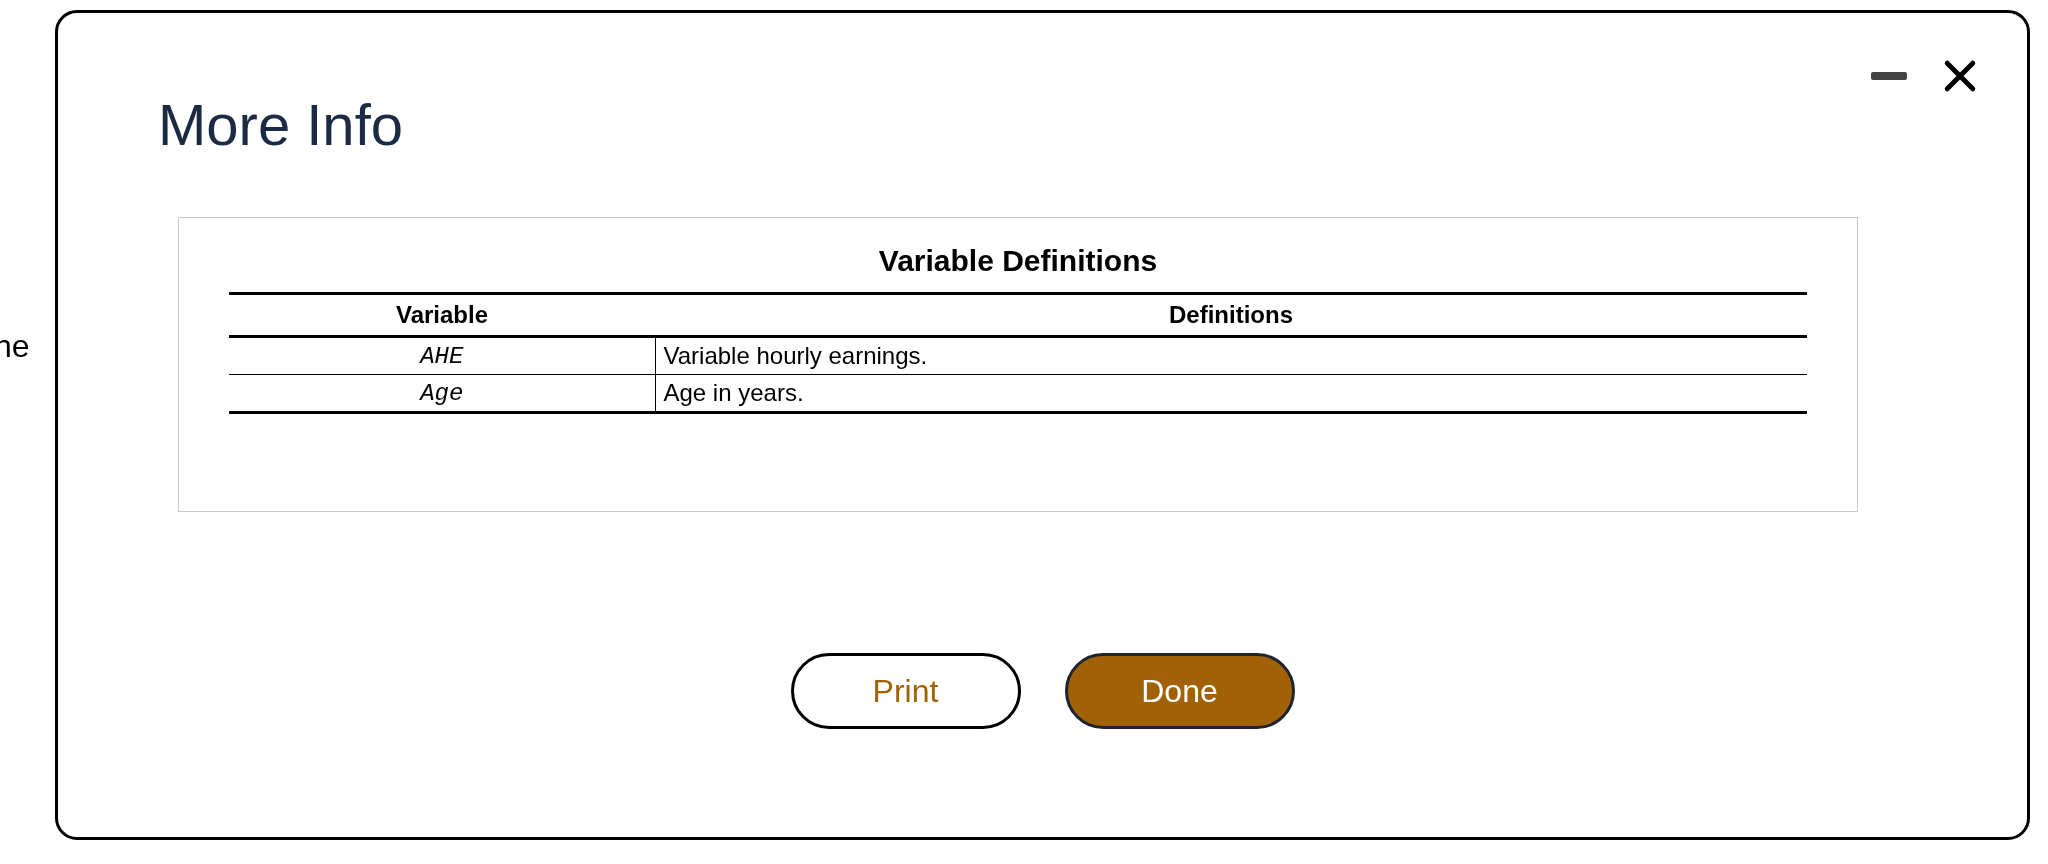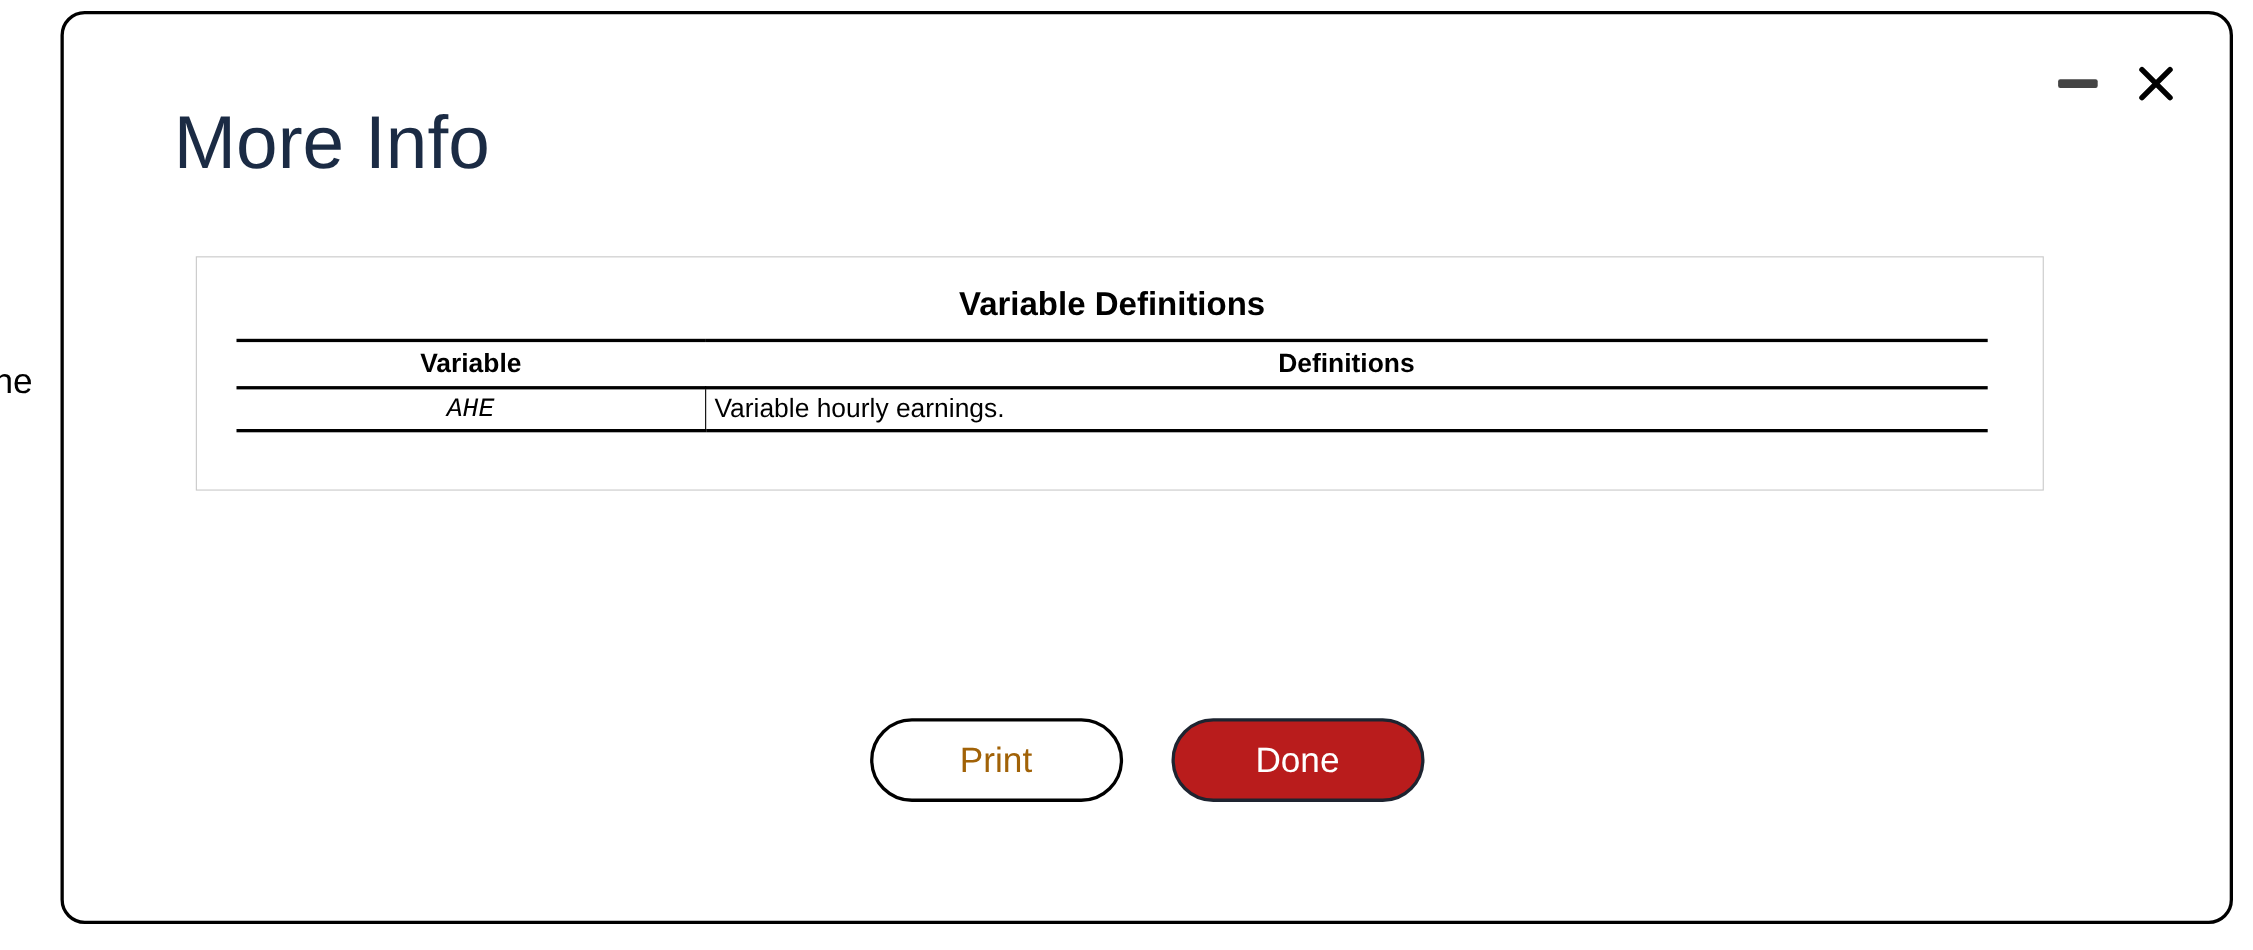--- a/index.html
+++ b/index.html
@@ -57,35 +57,35 @@
     display: flex;
     align-items: center;
     justify-content: center;
   }
   .close-icon svg { display:block; }
 
   .dialog-title {
     position: absolute;
     left: 100px;
     top: 78px;
-    font-size: 68px;
+    font-size: 58px;
     color: #1b2b44;
     font-weight: 400;
   }
 
   
   .content-box {
     position: absolute;
     left: 120px;
-    top: 220px;
+    top: 204px;
     width: 1680px;
-    height: 213px;
+    height: 295px;
     border: 1.5px solid #c8c8c8;
     box-sizing: border-box;
-    padding: 26px 50px 30px 36px;
+    padding: 26px 50px 30px 50px;
   }
 
   .table-title {
     text-align: center;
     font-weight: 700;
     font-size: 30px;
     margin-bottom: 14px;
   }
 
   table.defs {
@@ -140,21 +140,21 @@
     justify-content: center;
     cursor: pointer;
     box-sizing: border-box;
   }
   .btn-outline {
     background: #fff;
     color: #a16207;
     border: 3px solid #000;
   }
   .btn-solid {
-    background: #b91c1c;
+    background: #a16207;
     color: #fff;
     border: 3px solid #1e2430;
   }
 </style>
 </head>
 <body>
 
 <span class="bg-text">he</span>
 
 <div class="dialog">
@@ -178,20 +178,24 @@
         <tr>
           <th class="col-var">Variable</th>
           <th>Definitions</th>
         </tr>
       </thead>
       <tbody>
         <tr>
           <td class="var-cell">AHE</td>
           <td class="def-cell">Variable hourly earnings.</td>
         </tr>
+        <tr>
+          <td class="var-cell">Age</td>
+          <td class="def-cell">Age in years.</td>
+        </tr>
       </tbody>
     </table>
   </div>
 
   <div class="button-row">
     <div class="btn btn-outline">Print</div>
     <div class="btn btn-solid">Done</div>
   </div>
 
 </div>

